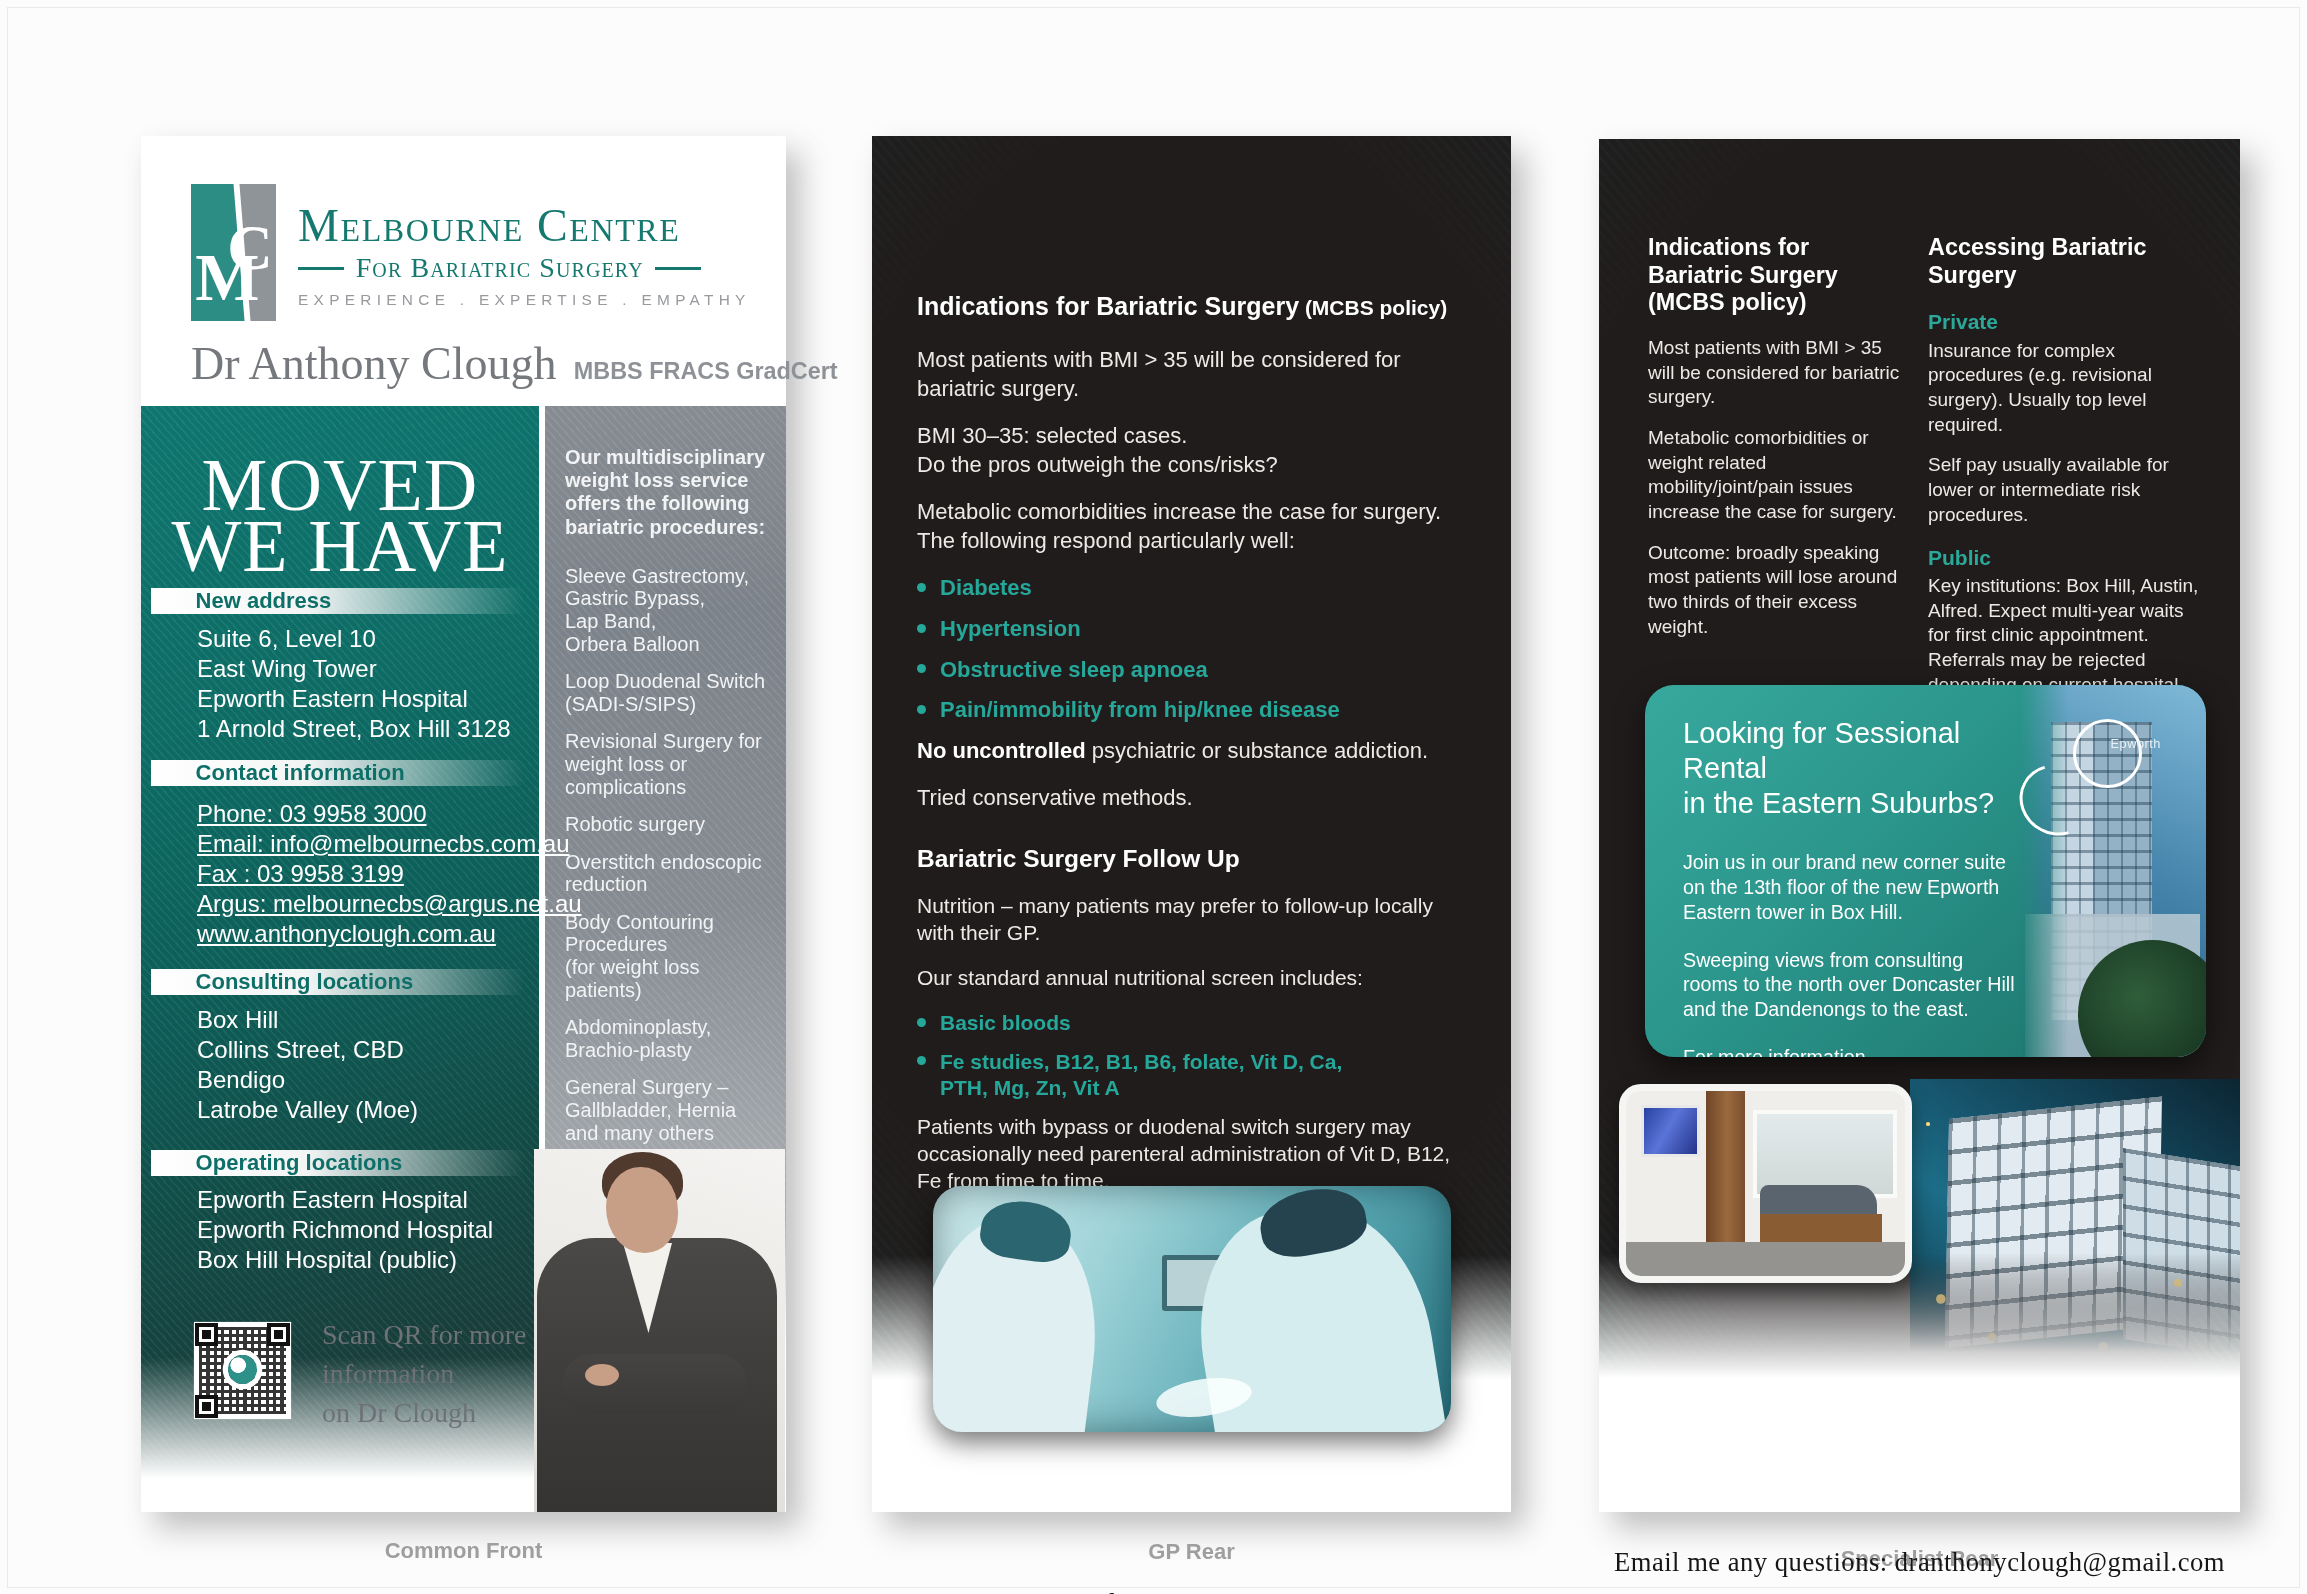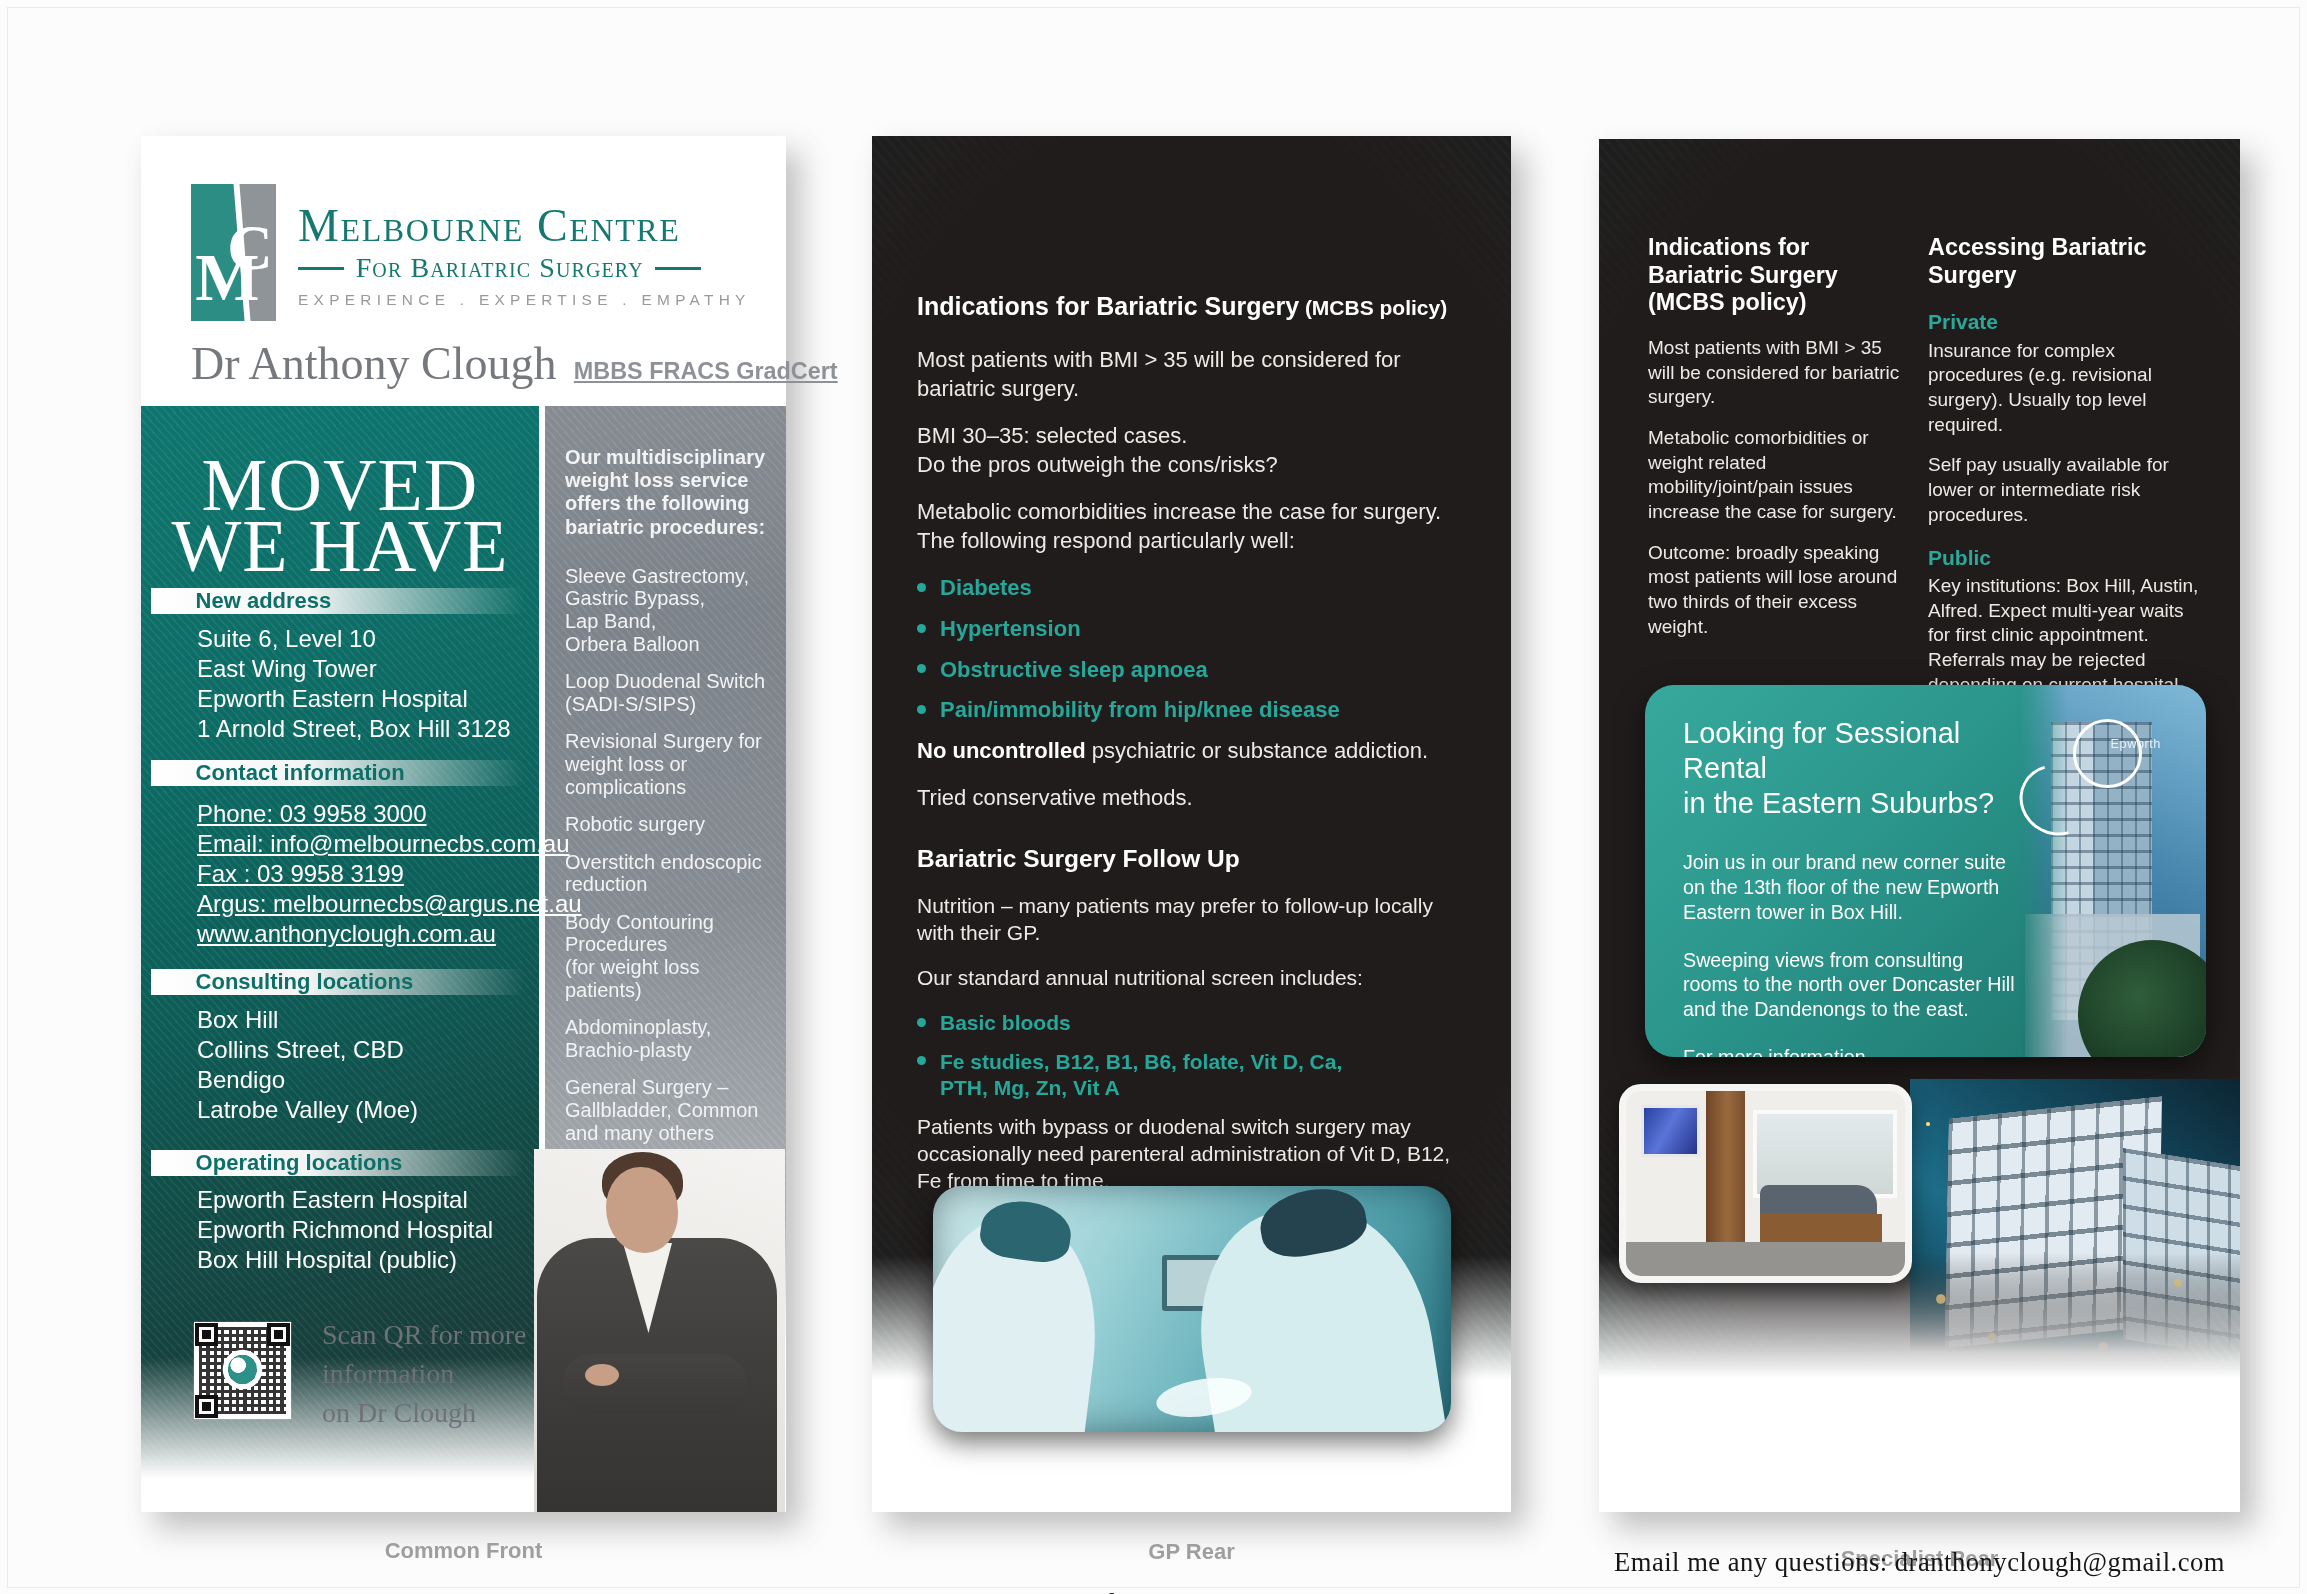--- a/index.html
+++ b/index.html
@@ -22,21 +22,21 @@
   .logo-text{padding-left:22px;display:flex;flex-direction:column;justify-content:center;}
   .logo-title{font-family:"Liberation Serif",serif;font-variant:small-caps;color:#15796f;
       font-size:46px;line-height:1.0;letter-spacing:1.6px;white-space:nowrap;}
   .logo-sub{display:flex;align-items:center;margin-top:5.3px;}
   .logo-sub .rule{height:3.7px;width:46px;background:#15796f;}
   .logo-subtext{font-family:"Liberation Serif",serif;font-variant:small-caps;color:#15796f;
       font-size:28px;line-height:1;margin:0 11.7px;white-space:nowrap;letter-spacing:1.1px;}
   .logo-tagline{color:#97999d;font-size:15.4px;letter-spacing:5.3px;margin-top:8.5px;white-space:nowrap;}
   .doctor-row{position:absolute;left:50px;top:201px;white-space:nowrap;}
   .doctor-name{font-family:"Liberation Serif",serif;color:#75787c;font-size:46px;}
-  .doctor-cred{color:#8e9297;font-size:23.4px;font-weight:bold;margin-left:15px;text-decoration:underline;}
+  .doctor-cred{color:#8e9297;font-size:23.4px;font-weight:bold;margin-left:15px;}
   .teal-col{position:absolute;left:0;top:270px;width:398px;height:1106px;
       background:linear-gradient(163deg,#107a73 0%,#0e6f68 28%,#0e625c 48%,#134e49 68%,#1a403d 84%,#223f3c 100%);
       -webkit-mask-image:linear-gradient(180deg,#000 86%,rgba(0,0,0,0) 97%);
       mask-image:linear-gradient(180deg,#000 86%,rgba(0,0,0,0) 97%);}
   .teal-col::before{content:"";position:absolute;inset:0;
       background:repeating-linear-gradient(48deg,rgba(255,255,255,0.05) 0 1.6px,rgba(0,0,0,0.04) 1.6px 5.8px);}
   .grey-col{position:absolute;left:404px;top:270px;width:241px;height:967px;
       background:linear-gradient(176deg,#8a9096 0%,#80868d 22%,#8a9097 52%,#b2b6ba 86%,#d9dbdc 100%);
       -webkit-mask-image:linear-gradient(180deg,#000 84%,rgba(0,0,0,0) 97%);
       mask-image:linear-gradient(180deg,#000 84%,rgba(0,0,0,0) 97%);}
@@ -284,21 +284,21 @@
         <div>Procedures</div>
         <div>(for weight loss</div>
         <div>patients)</div>
       </div>
       <div class="svc">
         <div>Abdominoplasty,</div>
         <div>Brachio-plasty</div>
       </div>
       <div class="svc">
         <div>General Surgery –</div>
-        <div>Gallbladder, Common</div>
+        <div>Gallbladder, Hernia</div>
         <div>and many others</div>
       </div>
     </div>
 
     <div class="qr">
       <div class="noise"></div>
       <div class="fp tl"></div>
       <div class="fp tr"></div>
       <div class="fp bl"></div>
       <div class="logo-dot"></div>

